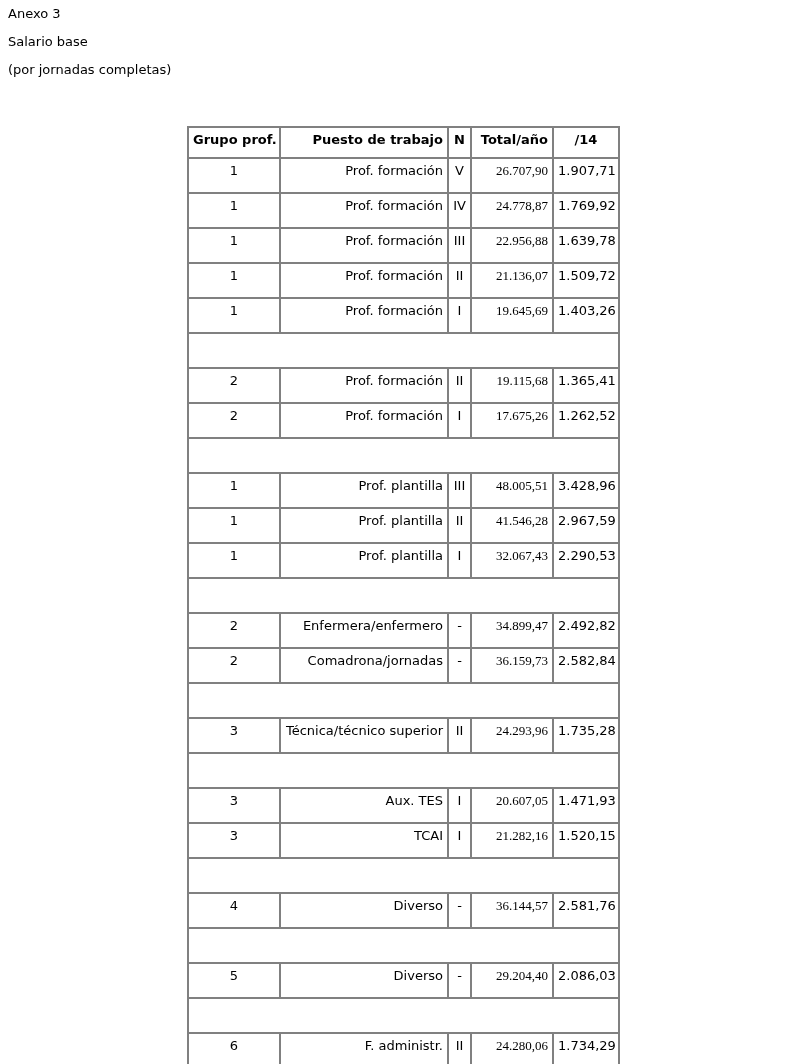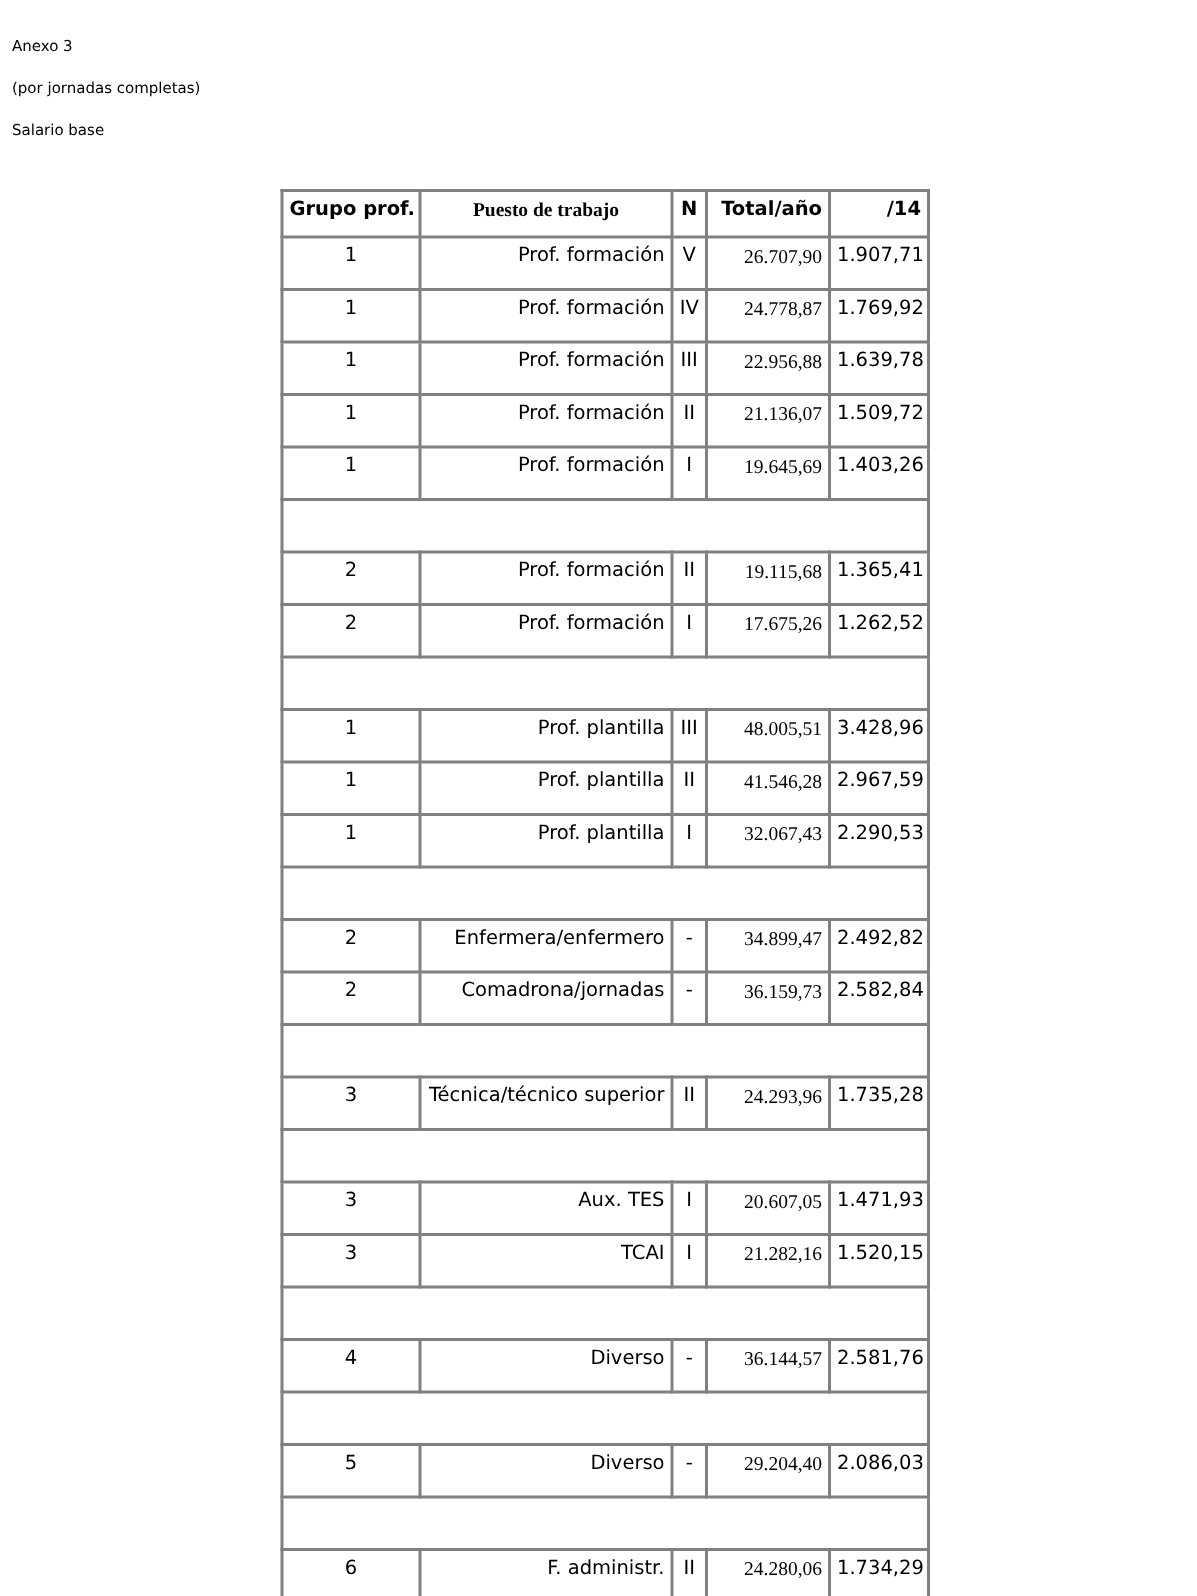--- a/index.html
+++ b/index.html
@@ -11,22 +11,22 @@
     height: 1064px;
     overflow: hidden;
     position: relative;
     background: #ffffff;
     font-family: "DejaVu Sans", sans-serif;
     color: #000000;
   }
   .title-block {
     position: absolute;
     left: 8px;
-    top: 18px;
-    font-size: 10px;
+    top: 0;
+    font-size: 13px;
   }
   .title-block .title-line {
     height: 28px;
     line-height: 28px;
     white-space: nowrap;
   }
   table.salary-table {
     position: absolute;
     left: 187px;
     top: 126px;
@@ -49,32 +49,32 @@
   tr.row-header { height: 31px; }
   tr.row-header th { font-weight: bold; }
   tr.row-data { height: 35px; }
   tr.row-sep { height: 35px; }
   .c-grupo { text-align: center; }
   .c-puesto { text-align: right; }
   .c-n { text-align: center; }
   .c-total { text-align: right; font-family: Liberation Serif, serif; }
   .c-per14 { text-align: right; }
   .h-grupo { text-align: left; }
-  .h-puesto { text-align: center; font-family: Liberation Serif, serif; }
+  .h-puesto { text-align: right; }
   .h-n { text-align: center; }
   .h-total { text-align: right; }
-  .h-per14 { text-align: right; }
+  .h-per14 { }
 </style>
 </head>
 <body>
 
 <div class="title-block">
   <div class="title-line">Anexo 3</div>
+  <div class="title-line">Salario base</div>
   <div class="title-line">(por jornadas completas)</div>
-  <div class="title-line">Salario base</div>
 </div>
 
 <table class="salary-table">
   <colgroup>
     <col style="width:92px">
     <col style="width:168px">
     <col style="width:23px">
     <col style="width:82px">
     <col style="width:66px">
   </colgroup>

